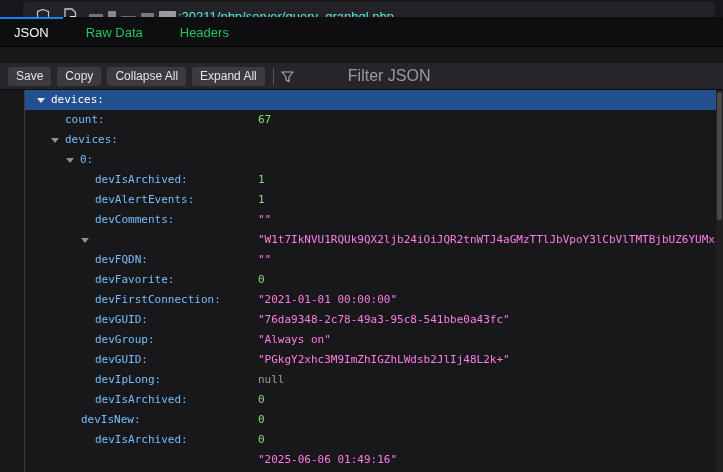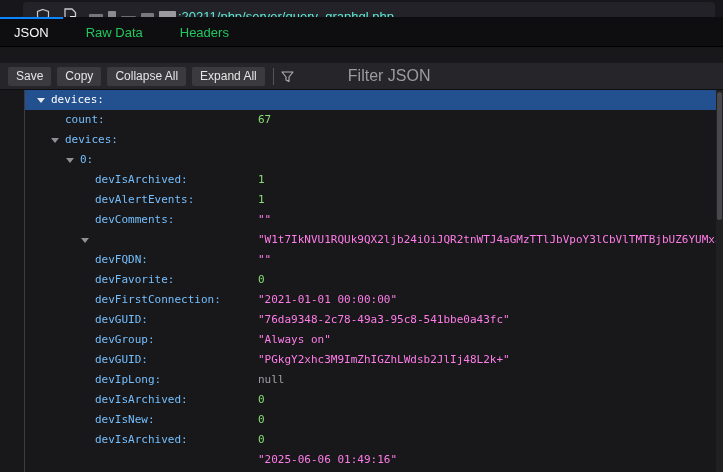--- a/index.html
+++ b/index.html
@@ -190,21 +190,21 @@
       </div>
       <div class="row">
         <span class="jkey" style="left: 70px;">devIpLong:</span>
         <span class="jval null">null</span>
       </div>
       <div class="row">
         <span class="jkey" style="left: 70px;">devIsArchived:</span>
         <span class="jval number">0</span>
       </div>
       <div class="row">
-        <span class="jkey" style="left: 70px; text-align: center;">devIsNew:</span>
+        <span class="jkey" style="left: 56px; text-align: center;">devIsNew:</span>
         <span class="jval number">0</span>
       </div>
       <div class="row">
         <span class="jkey" style="left: 70px;">devIsArchived:</span>
         <span class="jval number">0</span>
       </div>
       <div class="row">
         <span class="jval string">"2025-06-06 01:49:16"</span>
       </div>
     </div>

